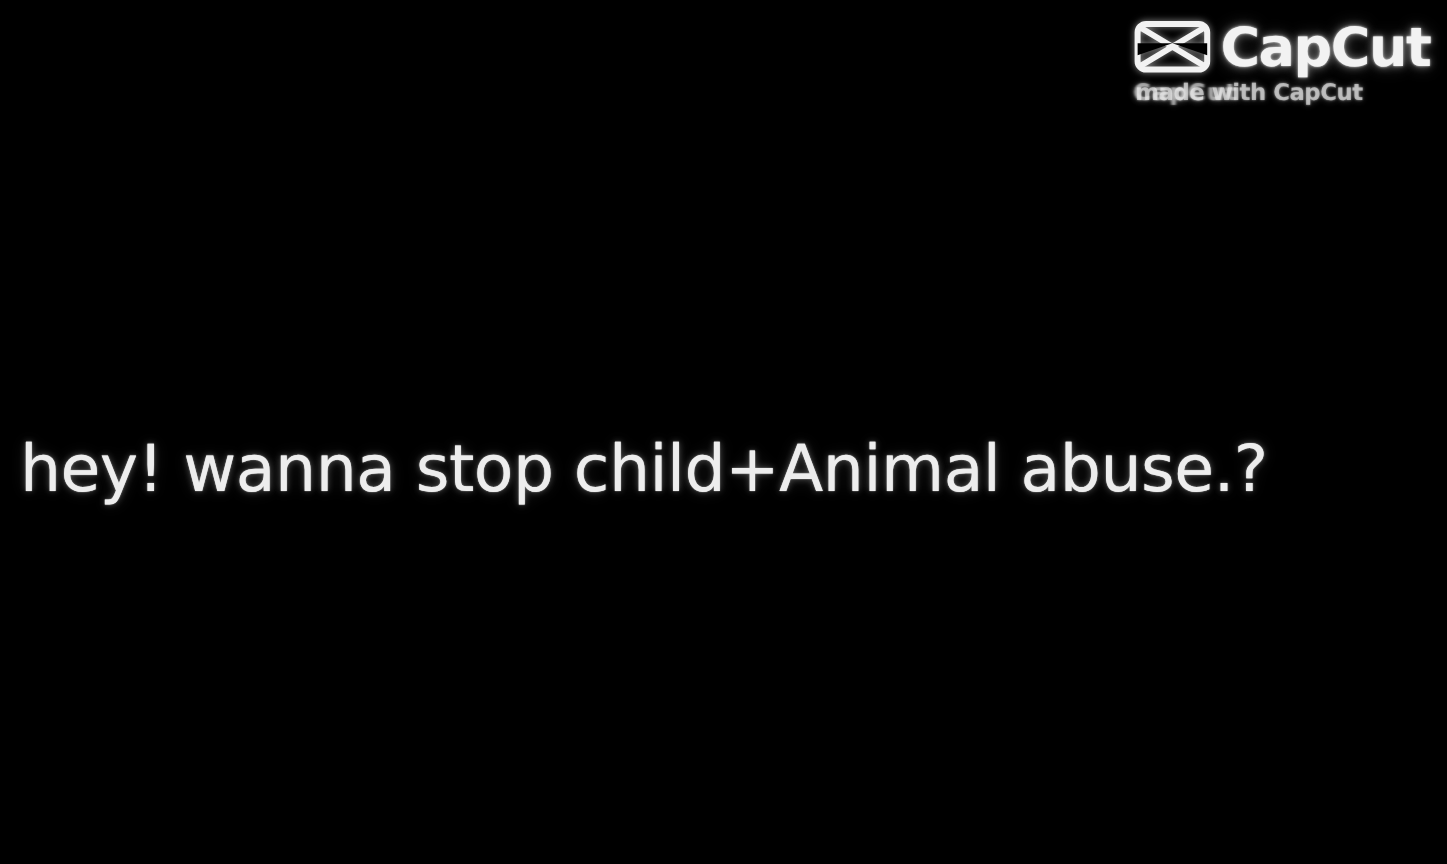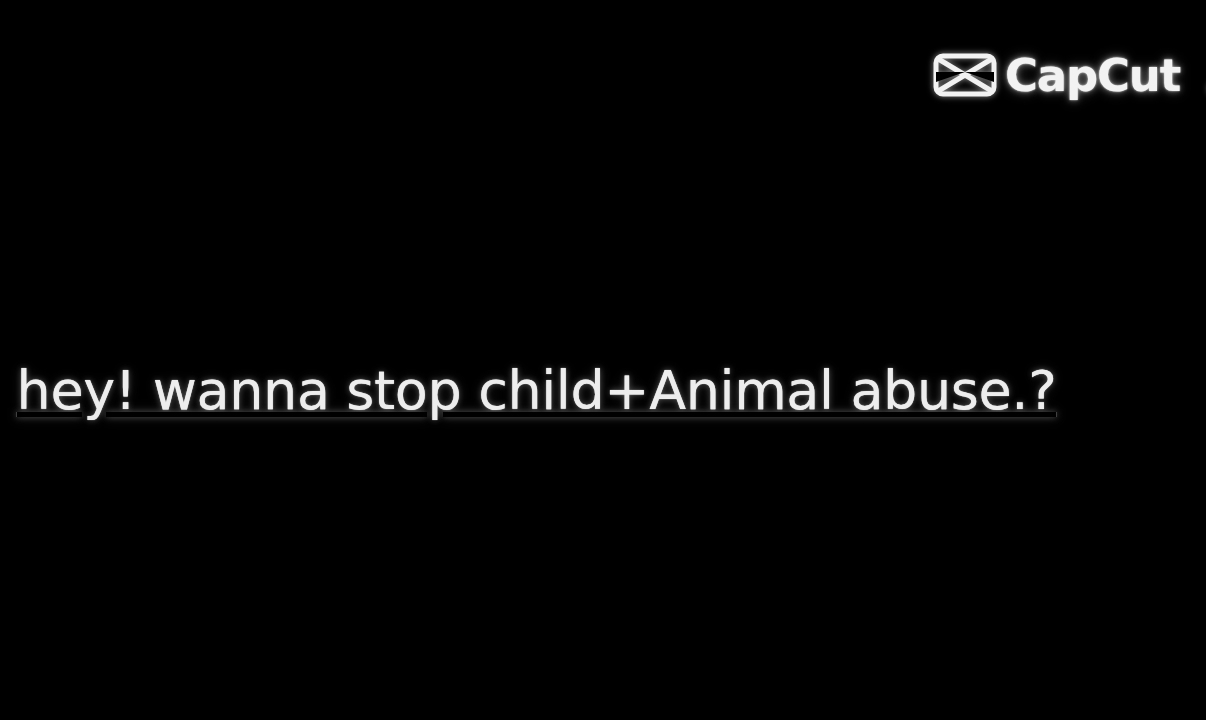--- a/index.html
+++ b/index.html
@@ -22,21 +22,21 @@
   }
 
   
   #watermark {
     position:absolute;
     top:14px;
     right:14px;
     width:260px;
     height:86px;
     display:flex;
-    flex-direction:row;
+    flex-direction:column;
     align-items:flex-end;
     justify-content:flex-start;
   }
 
   #wm-logo-row {
     display:flex;
     align-items:center;
     gap:7px;
     height:50px;
   }
@@ -95,21 +95,20 @@
   #caption {
     position:absolute;
     left:0;
     top:348px;
     width:1073px;
     height:86px;
     display:flex;
     align-items:center;
     justify-content:center;
     padding:0 10px;
-    text-decoration:underline;
   }
 
   #caption-text {
     font-family:"DejaVu Sans", sans-serif;
     font-size:54px;
     line-height:64px;
     font-weight:400;
     letter-spacing:-0.4px;
     color:#ededed;
     white-space:nowrap;

